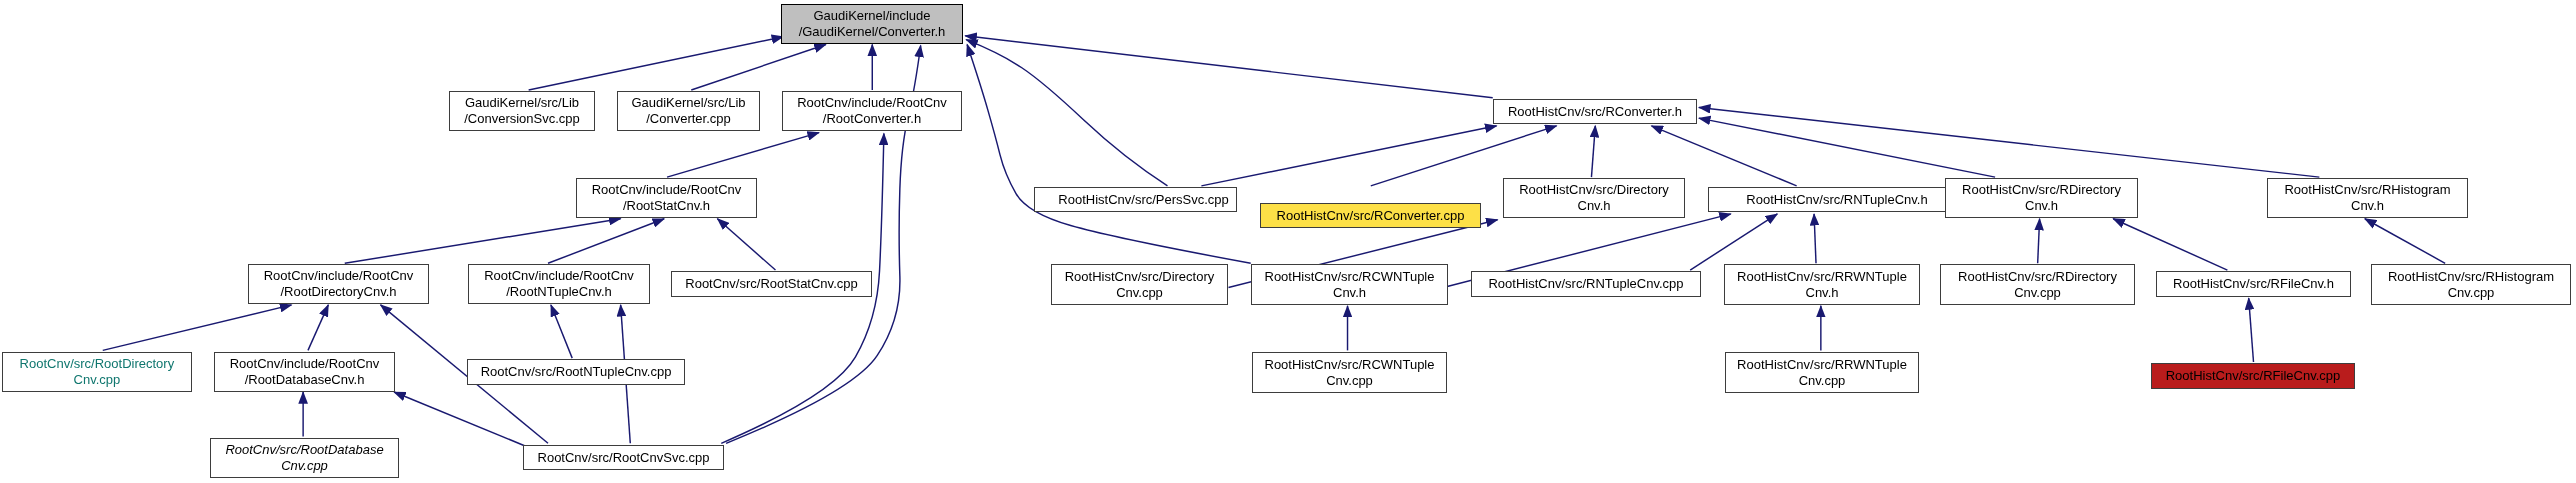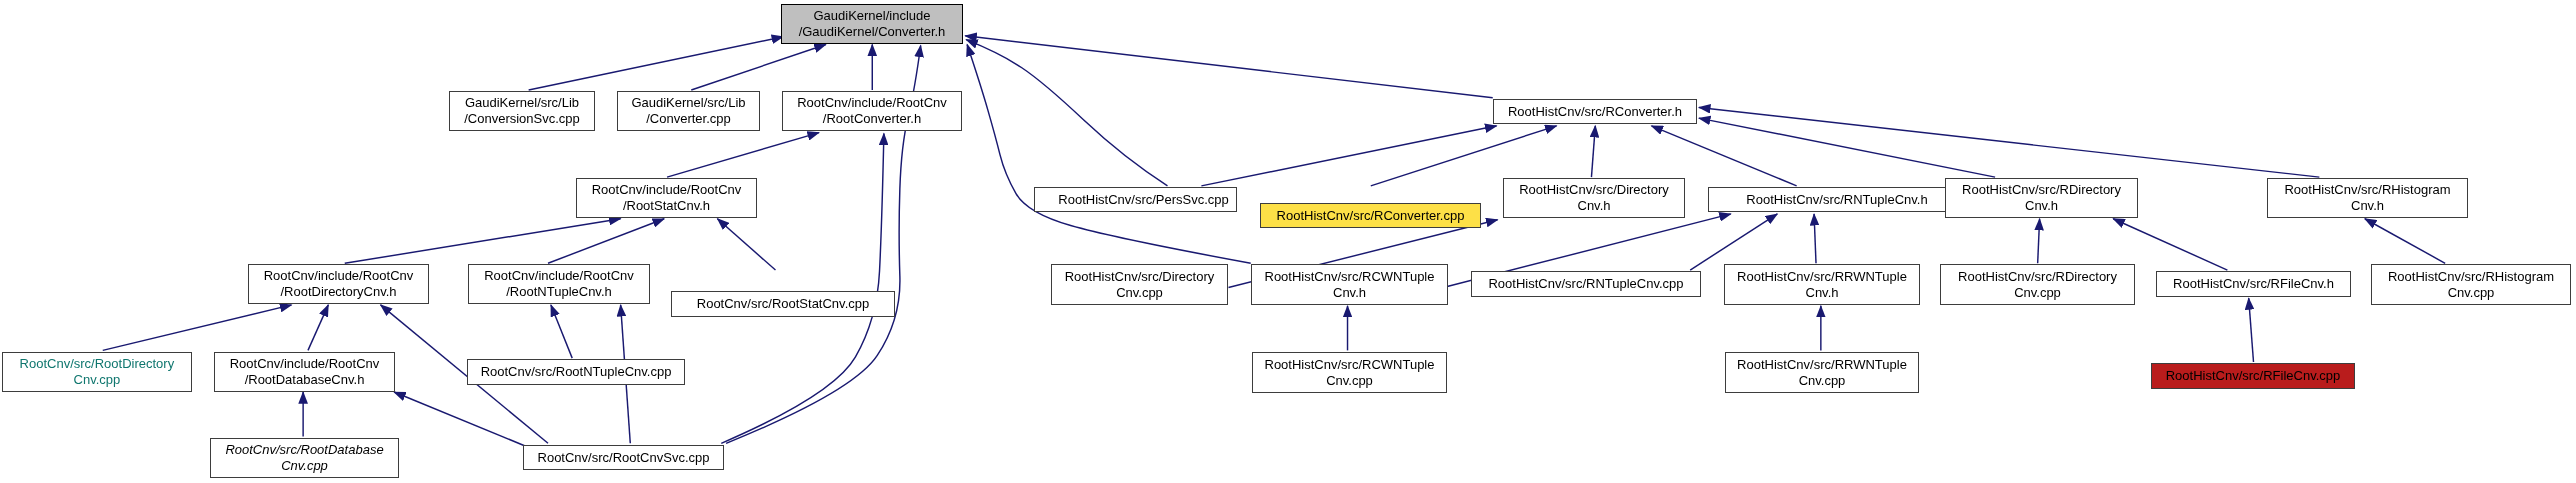--- a/index.html
+++ b/index.html
@@ -128,21 +128,21 @@
       <div>Cnv.h</div>
     </div>
     <div class="node" style="left: 248px; top: 264px; width: 181px; height: 40px; color: rgb(0, 0, 0); background: rgb(255, 255, 255); border-color: rgb(61, 61, 61);">
       <div>RootCnv/include/RootCnv</div>
       <div>/RootDirectoryCnv.h</div>
     </div>
     <div class="node" style="left: 468px; top: 264px; width: 182px; height: 40px; color: rgb(0, 0, 0); background: rgb(255, 255, 255); border-color: rgb(61, 61, 61);">
       <div>RootCnv/include/RootCnv</div>
       <div>/RootNTupleCnv.h</div>
     </div>
-    <div class="node" style="left: 671px; top: 271px; width: 224px; height: 26px; color: rgb(0, 0, 0); background: rgb(255, 255, 255); border-color: rgb(61, 61, 61); margin-top: 20px;">
+    <div class="node" style="left: 671px; top: 271px; width: 201px; height: 26px; color: rgb(0, 0, 0); background: rgb(255, 255, 255); border-color: rgb(61, 61, 61);">
       <div>RootCnv/src/RootStatCnv.cpp</div>
     </div>
     <div class="node" style="left: 1051px; top: 264px; width: 177px; height: 41px; color: rgb(0, 0, 0); background: rgb(255, 255, 255); border-color: rgb(61, 61, 61);">
       <div>RootHistCnv/src/Directory</div>
       <div>Cnv.cpp</div>
     </div>
     <div class="node" style="left: 1251px; top: 264px; width: 197px; height: 41px; color: rgb(0, 0, 0); background: rgb(255, 255, 255); border-color: rgb(61, 61, 61);">
       <div>RootHistCnv/src/RCWNTuple</div>
       <div>Cnv.h</div>
     </div>

